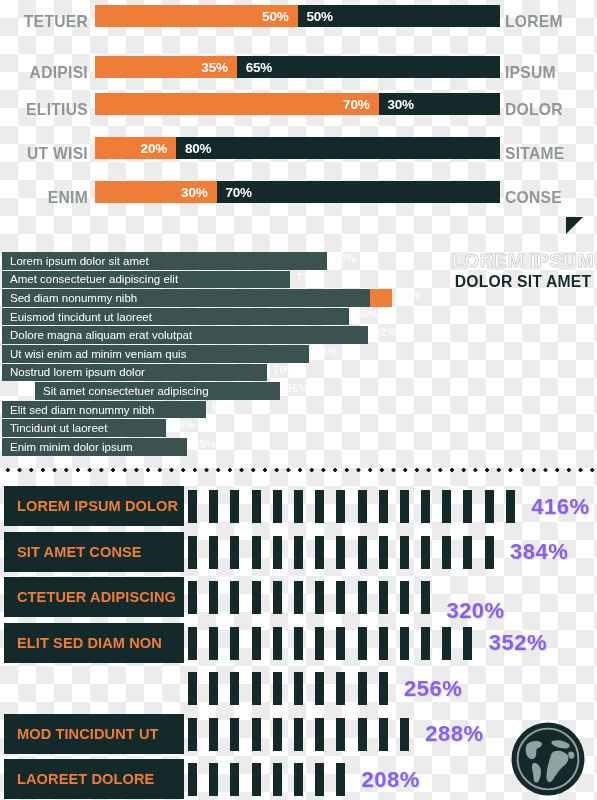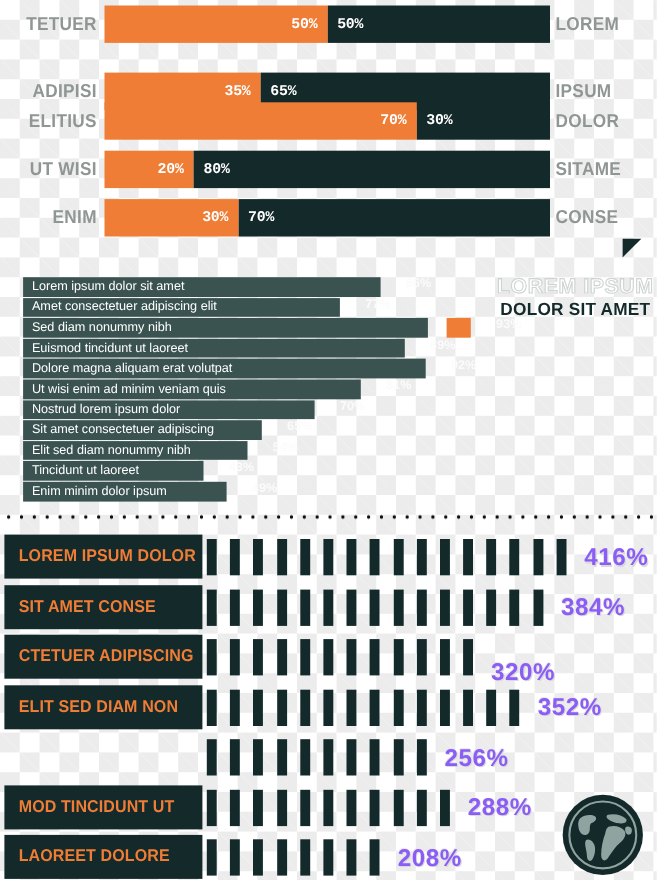--- a/index.html
+++ b/index.html
@@ -23,34 +23,34 @@
     color:#8f9694;font-size:17px;font-weight:bold;letter-spacing:.3px;
     font-family:"Liberation Sans", sans-serif;
     transform:scaleX(.92);transform-origin:right center;
   }
   .dbar-right-label{
     position:absolute;left:505px;top:0;width:92px;height:34px;
     display:flex;align-items:center;justify-content:flex-start;
     color:#8f9694;font-size:17px;font-weight:bold;letter-spacing:.3px;
     transform:scaleX(.92);transform-origin:left center;
   }
-  .dbar-track{position:absolute;left:95px;top:0;width:405px;height:34px;display:flex;font-family:Liberation Mono, monospace;}
+  .dbar-track{position:absolute;left:95px;top:0;width:405px;height:22px;display:flex;}
   .dbar-seg-orange{background:#f07d35;height:100%;display:flex;align-items:center;justify-content:flex-end;box-sizing:border-box;padding-right:9px;}
   .dbar-seg-dark{background:#13292a;height:100%;display:flex;align-items:center;justify-content:flex-start;box-sizing:border-box;padding-left:9px;}
   .dbar-val{color:#ffffff;font-size:13.5px;font-weight:bold;letter-spacing:-.2px;}
 
   
   #corner-triangle{
     position:absolute;left:566px;top:217px;width:0;height:0;
     border-left:17px solid #13292a;border-bottom:17px solid transparent;
   }
 
   
   #section-mid{position:absolute;left:0;top:252px;width:597px;height:205px;}
-  .mid-row{position:absolute;left:21px;height:17.5px;display:flex;align-items:flex-start;gap:17px;}
+  .mid-row{position:absolute;left:2px;height:17.5px;display:flex;align-items:flex-start;}
   .mid-bar{background:#3a5350;height:17.5px;display:flex;align-items:center;box-sizing:border-box;padding-left:8px;position:relative;}
   .mid-bar-text{color:#ffffff;font-size:11.5px;white-space:nowrap;font-family:"Liberation Sans", sans-serif;}
   .mid-accent{background:#f07d35;height:17.5px;width:22px;}
   .mid-pct{color:#fbfbfb;font-size:11.5px;font-weight:bold;margin-left:6px;white-space:nowrap;}
 
   #mid-heading{position:absolute;left:448px;top:250px;width:150px;text-align:center;}
   #mid-heading-top{
     font-size:19px;font-weight:bold;letter-spacing:.5px;color:transparent;
     -webkit-text-stroke:1px #cfd4d2;
     text-shadow:0 1px 0 rgba(255,255,255,.9);
@@ -98,21 +98,21 @@
       <div class="dbar-track">
         <div class="dbar-seg-orange" style="width: 202.5px;">
           <span class="dbar-val">50%</span>
         </div>
         <div class="dbar-seg-dark" style="width: 202.5px;">
           <span class="dbar-val">50%</span>
         </div>
       </div>
       <div class="dbar-right-label">LOREM</div>
     </div>
-    <div class="dbar-row" style="top: 66px; border-radius: 17px;">
+    <div class="dbar-row" style="top: 56px; border-radius: 17px;">
       <div class="dbar-left-label">ADIPISI</div>
       <div class="dbar-track">
         <div class="dbar-seg-orange" style="width: 141.75px;">
           <span class="dbar-val">35%</span>
         </div>
         <div class="dbar-seg-dark" style="width: 263.25px;">
           <span class="dbar-val">65%</span>
         </div>
       </div>
       <div class="dbar-right-label">IPSUM</div>
@@ -194,21 +194,21 @@
       </div>
       <span class="mid-pct">81%</span>
     </div>
     <div class="mid-row" style="top: 111.6px;">
       <div class="mid-bar" style="width: 265px;">
         <span class="mid-bar-text">Nostrud lorem ipsum dolor</span>
       </div>
       <span class="mid-pct">70%</span>
     </div>
     <div class="mid-row" style="top: 130.2px;">
-      <div class="mid-bar" style="width: 217px;">
+      <div class="mid-bar" style="width: 245px; margin-left: 33px;">
         <span class="mid-bar-text">Sit amet consectetuer adipiscing</span>
       </div>
       <span class="mid-pct">65%</span>
     </div>
     <div class="mid-row" style="top: 148.8px;">
       <div class="mid-bar" style="width: 204px;">
         <span class="mid-bar-text">Elit sed diam nonummy nibh</span>
       </div>
       <span class="mid-pct">54%</span>
     </div>

